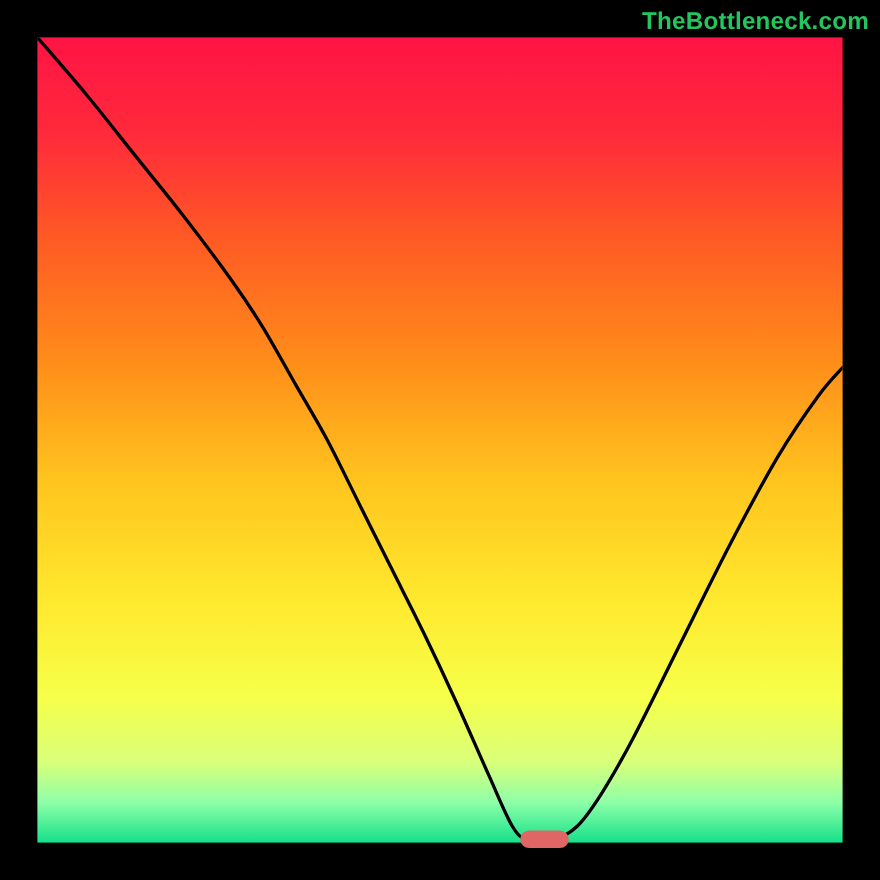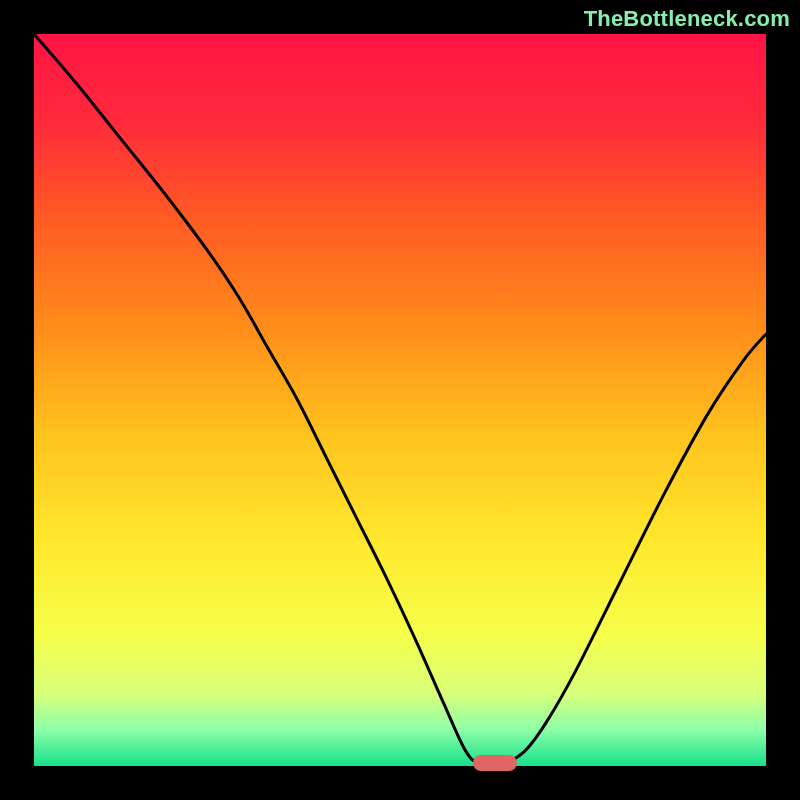--- a/index.html
+++ b/index.html
@@ -15,21 +15,21 @@
     width: 800px;
     height: 800px;
   }
   .attribution {
     position: absolute;
     top: 6px;
     right: 10px;
     font-family: Arial, Helvetica, sans-serif;
     font-size: 22px;
     font-weight: 600;
-    color: #86efac;
+    color: #22c55e;
     letter-spacing: 0.2px;
     z-index: 30;
   }
   svg {
     position: absolute;
     left: 0;
     top: 0;
   }
   .marker {
     position: absolute;

